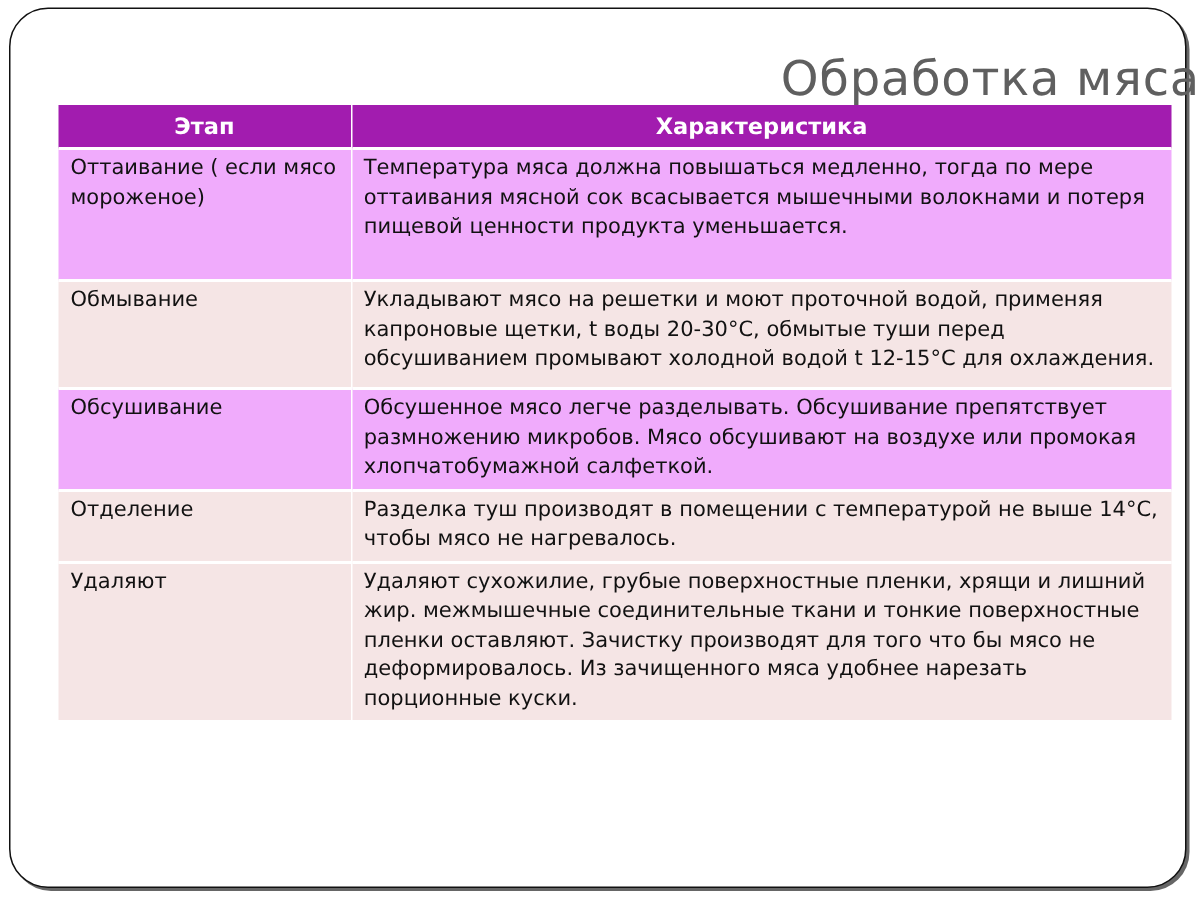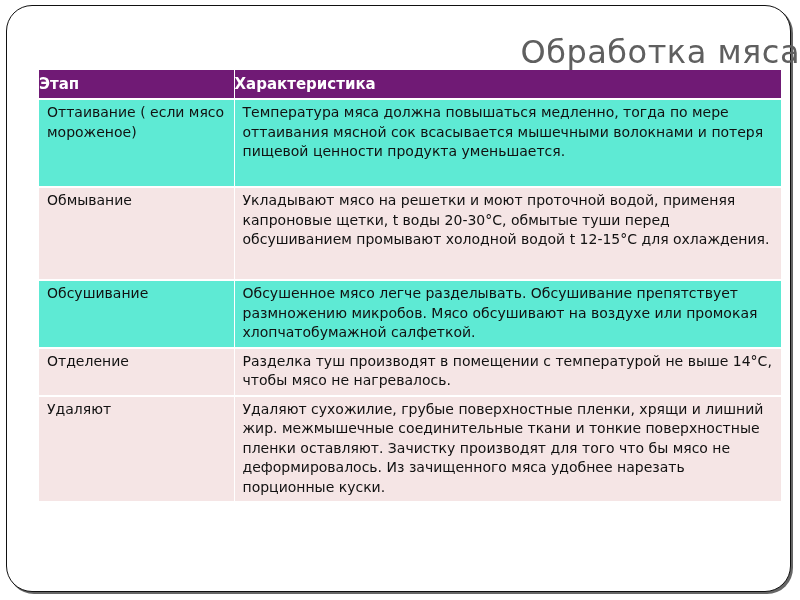--- a/index.html
+++ b/index.html
@@ -18,32 +18,32 @@
     font-family: "DejaVu Sans", sans-serif; font-size: 32px; color: #5f5f5f;
     letter-spacing: 0.5px; line-height: 40px;
   }
   table.stages {
     position: absolute; left: 39px; top: 70px; width: 742px;
     border-collapse: collapse; table-layout: fixed;
   }
   table.stages col.c1 { width: 195px; }
   table.stages col.c2 { width: 547px; }
   table.stages th {
-    background: #701a75; color: #ffffff; font-weight: bold; font-size: 15px;
-    height: 28px; padding: 0; text-align: left;
+    background: #a21caf; color: #ffffff; font-weight: bold; font-size: 15px;
+    height: 28px; padding: 0; text-align: center;
     border-right: 1.5px solid #ffffff; border-bottom: 2px solid #ffffff;
   }
   table.stages th:last-child { border-right: none; }
   table.stages td {
     font-size: 14px; line-height: 19.5px; color: #111; vertical-align: top;
     padding: 3px 8px 4px 8px; border-top: 2px solid #ffffff;
     border-right: 1.5px solid #ffffff;
   }
   table.stages td:last-child { border-right: none; }
-  tr.odd td { background: #5eead4; }
+  tr.odd td { background: #f0abfc; }
   tr.even td { background: #f5e5e5; }
 </style>
 </head>
 <body>
 
 <div class="frame"></div>
 
 <div class="title">Обработка мяса</div>
 
 <table class="stages">
@@ -55,21 +55,21 @@
     <tr>
       <th>Этап</th>
       <th>Характеристика</th>
     </tr>
   </thead>
   <tbody>
     <tr class="odd" style="height:88px">
       <td>Оттаивание ( если мясо мороженое)</td>
       <td>Температура мяса должна повышаться медленно, тогда по мере оттаивания мясной сок всасывается мышечными волокнами и потеря пищевой ценности продукта уменьшается.</td>
     </tr>
-    <tr class="even" style="height:93px">
+    <tr class="even" style="height:72px">
       <td>Обмывание</td>
       <td>Укладывают мясо на решетки и моют проточной водой, применяя капроновые щетки, t воды 20-30°С, обмытые туши перед обсушиванием промывают холодной водой t 12-15°С для охлаждения.</td>
     </tr>
     <tr class="odd" style="height:67px">
       <td>Обсушивание</td>
       <td>Обсушенное мясо легче разделывать. Обсушивание препятствует размножению микробов. Мясо обсушивают на воздухе или промокая хлопчатобумажной салфеткой.</td>
     </tr>
     <tr class="even" style="height:47px">
       <td>Отделение</td>
       <td>Разделка туш производят в помещении с температурой не выше 14°С, чтобы мясо не нагревалось.</td>

